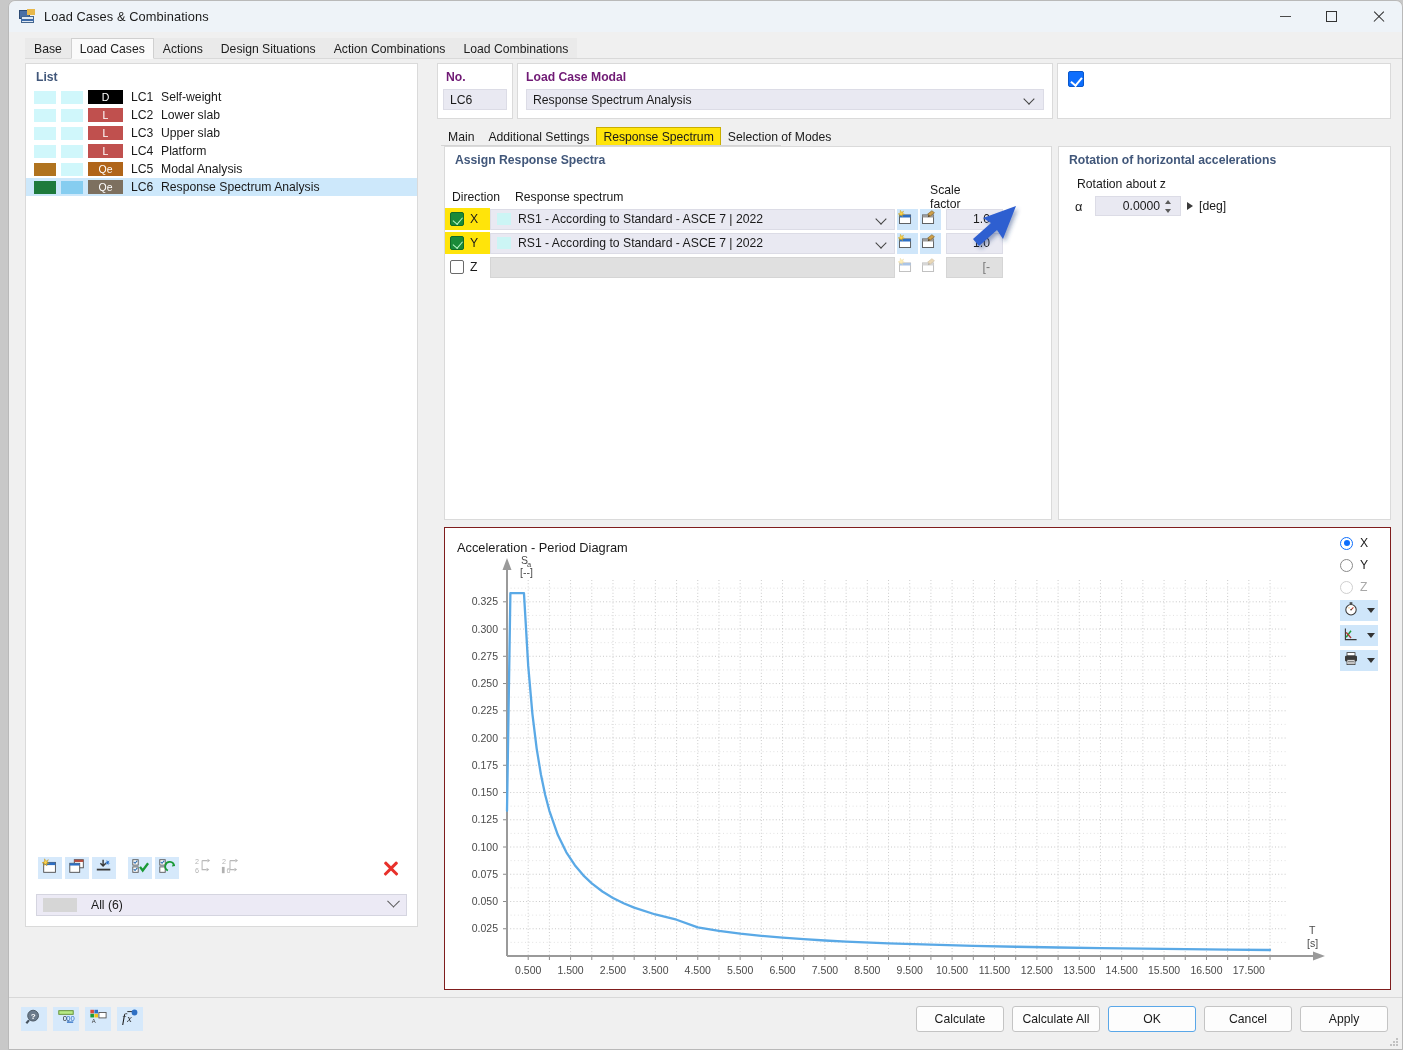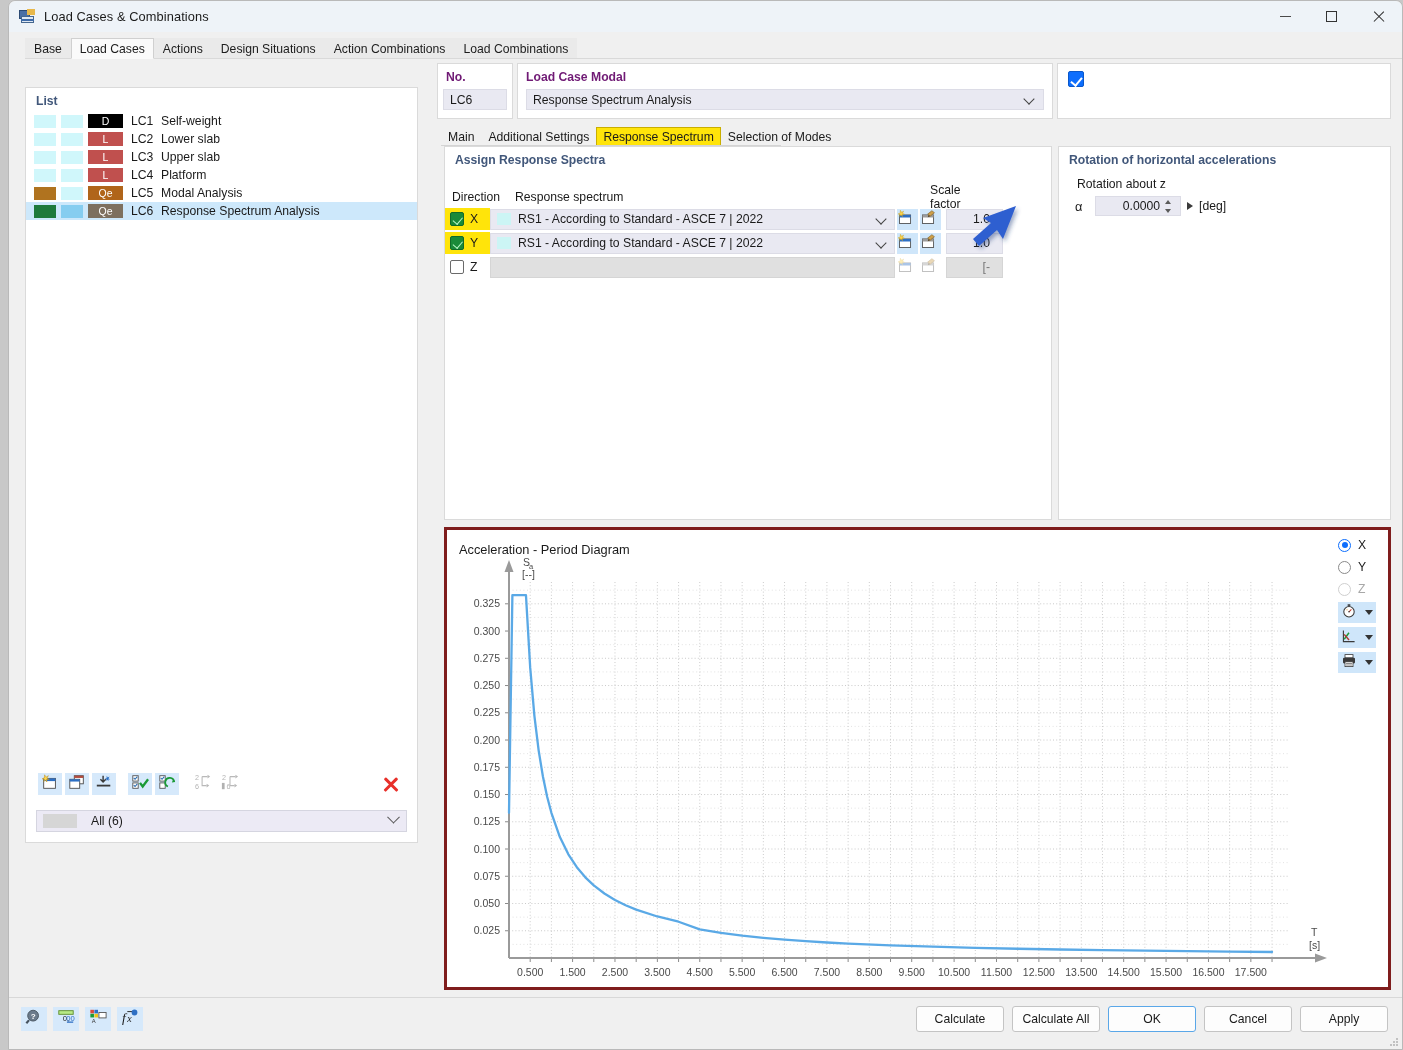--- a/index.html
+++ b/index.html
@@ -92,24 +92,23 @@
   .body-area {
     position: absolute;
     left: 0; top: 59px; right: 0; bottom: 52px;
     background: #f0f0f0;
   }
 
   
   .list-panel {
     position: absolute;
     left: 16px; top: 3px;
-    width: 393px; height: 756px;
+    width: 393px; height: 864px;
     background: #ffffff;
     border: 1px solid #dadada;
-    margin-top: 24px;
   }
   .panel-title {
     font-size: 12.2px; font-weight: bold; color: #41577a;
     padding: 6px 0 0 10px;
   }
   .lc-list { margin-top: 4px; }
   .lc-row {
     height: 18px;
     display: flex;
     align-items: center;
@@ -352,21 +351,21 @@
     width:0; height:0; border-top:4px solid transparent; border-bottom:4px solid transparent;
     border-left: 6px solid #3a3a3a;
   }
   .unit { font-size: 12.2px; color:#1a1a1a; }
 
   
   .chart-panel {
     position: absolute;
     left: 435px; top: 467px;
     width: 947px; height: 463px;
-    background: #fff; border: 3px solid #7f1d1d;
+    background: #fff; border: 1px solid #7f1d1d;
   }
   .chart-title {
     font-size: 12.8px; color: #1a1a1a; padding: 12px 0 0 12px;
   }
   .chart-tools {
     position: absolute; right: 12px; top: 6px;
     display: flex; flex-direction: column; gap: 4px; align-items: flex-start;
   }
   .radio-row { display:flex; align-items:center; gap: 7px; font-size: 12.2px; color:#1a1a1a; height:18px;}
   .radio {

